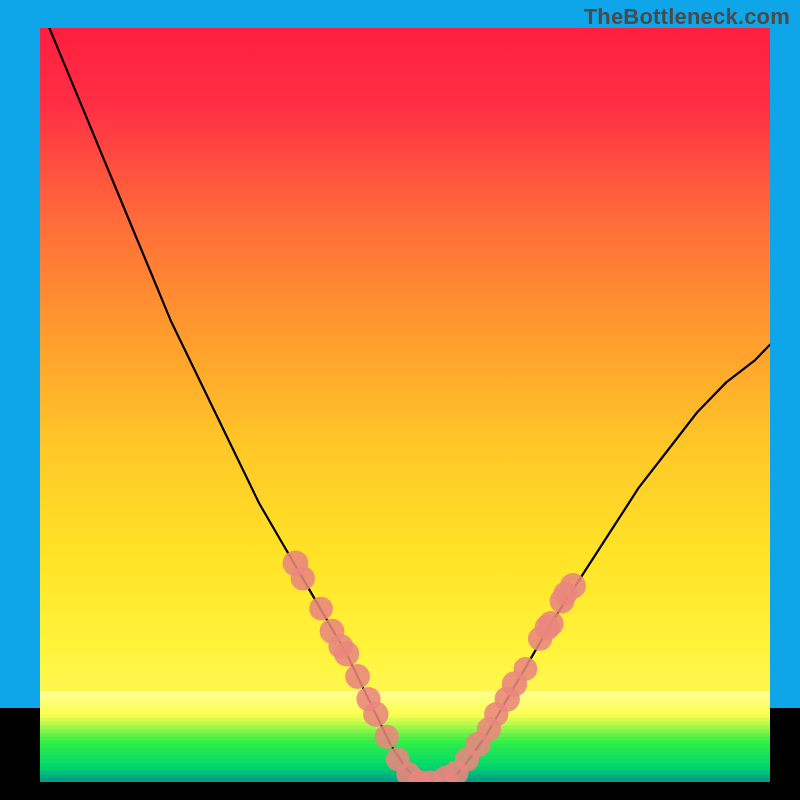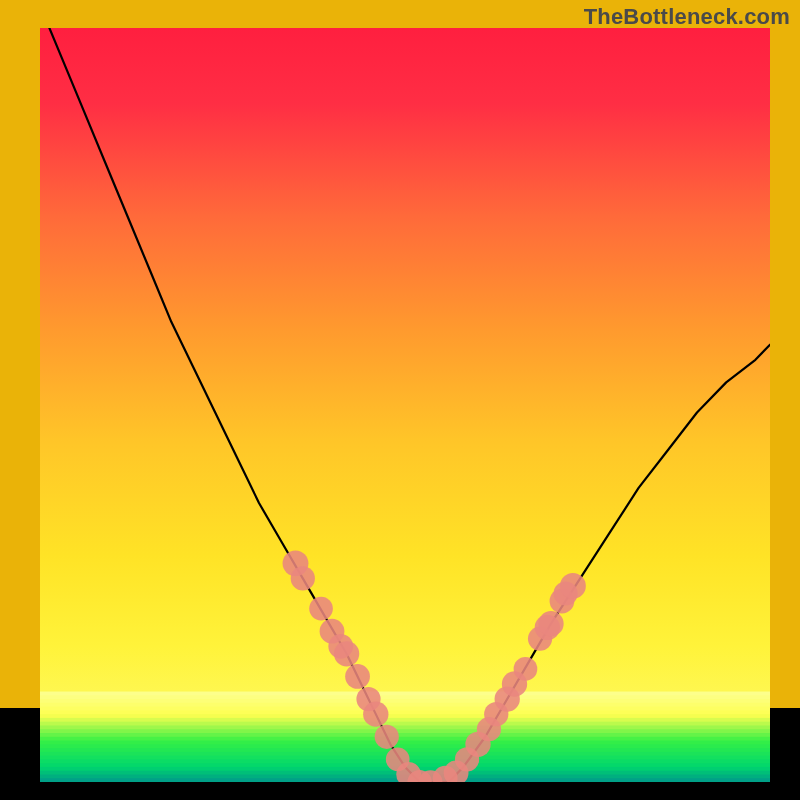--- a/index.html
+++ b/index.html
@@ -10,21 +10,21 @@
     background: #000;
     font-family: Arial, Helvetica, sans-serif;
     overflow: hidden;
   }
   .frame {
     position: absolute;
     top: 0;
     left: 0;
     width: 800px;
     height: 708px;
-    background: #eab308;
+    background: #0ea5e9;
   }
   .watermark {
     position: absolute;
     top: 4px;
     right: 10px;
     color: #4a4a4a;
     font-size: 22px;
     font-weight: 600;
     letter-spacing: 0.2px;
     z-index: 50;

